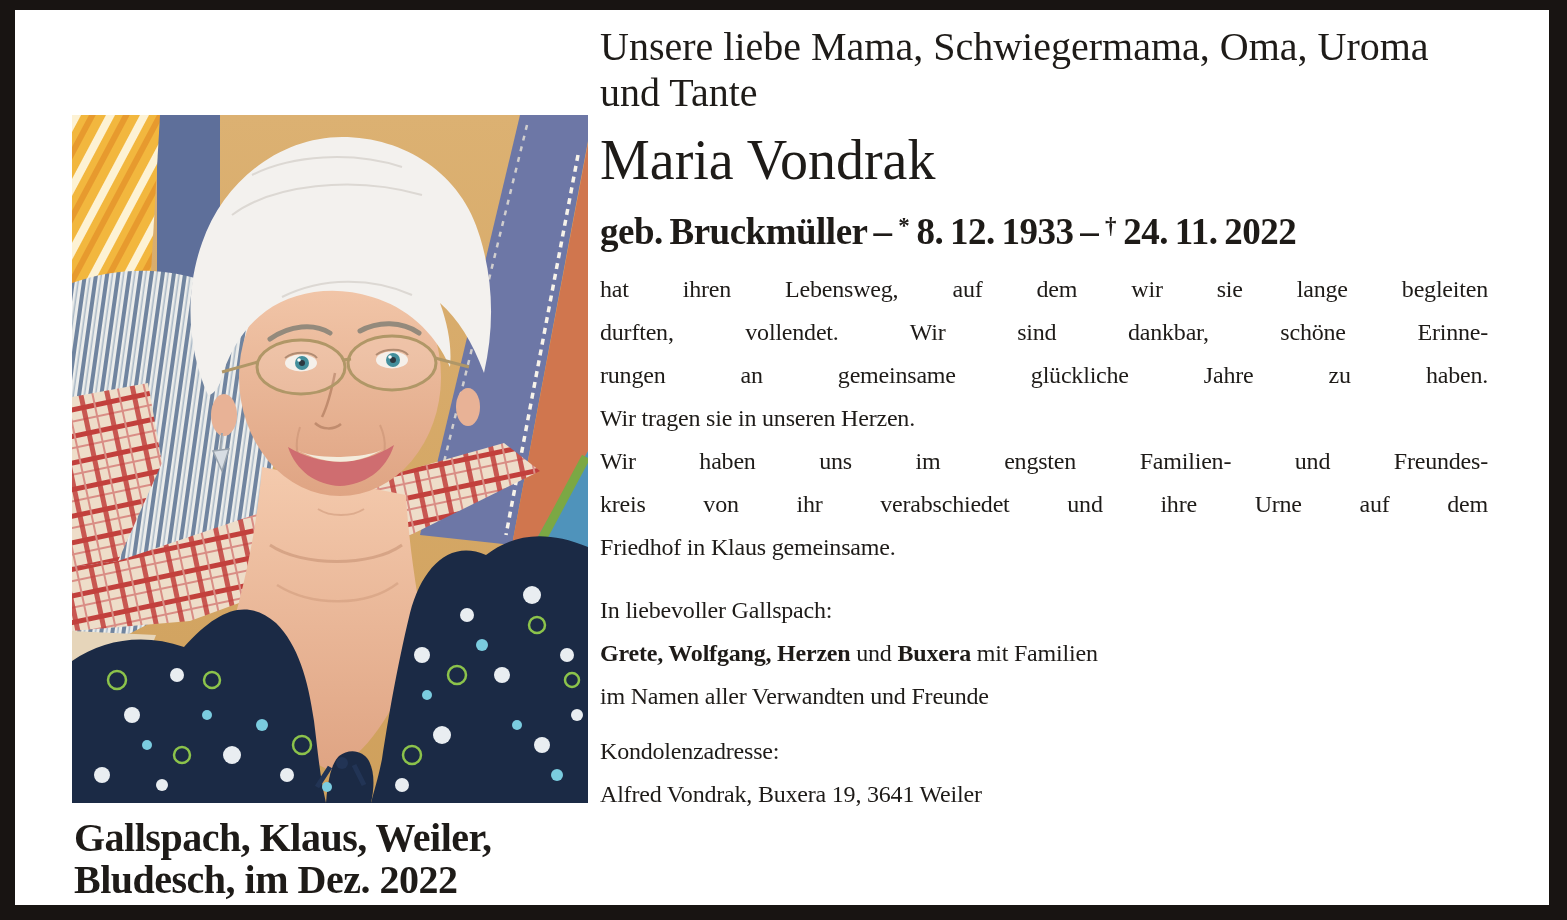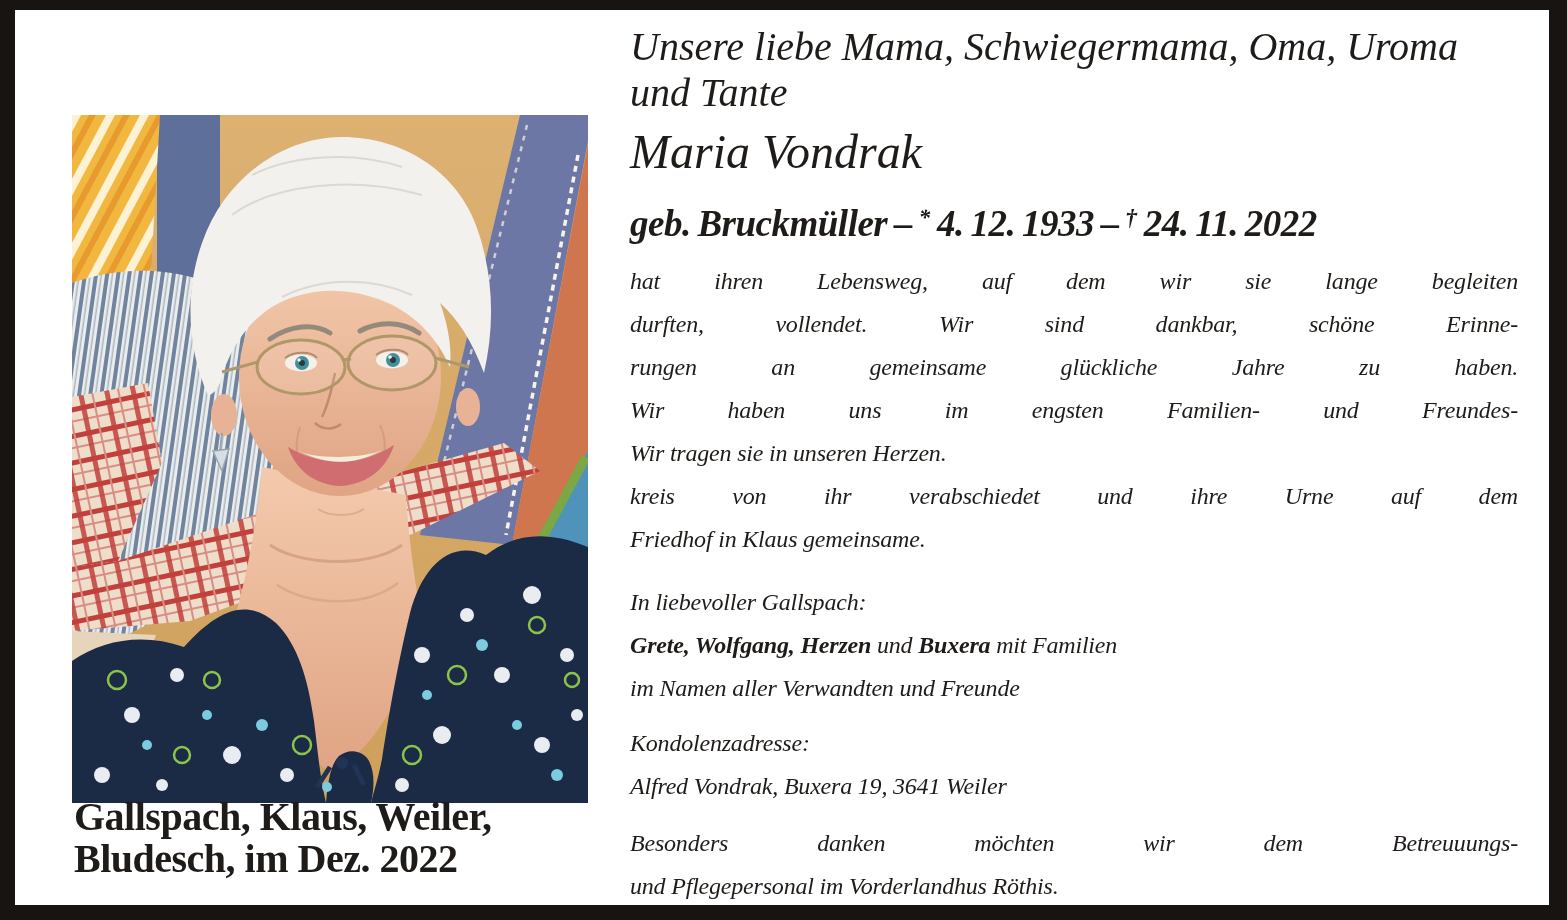--- a/index.html
+++ b/index.html
@@ -14,39 +14,38 @@
     background:var(--paper);
   }
   
   .photo{
     position:absolute;left:72px;top:115px;width:516px;height:688px;
     overflow:hidden;
   }
   .photo svg{display:block;width:516px;height:688px;}
   
   .col{
-    position:absolute;left:630px;top:24px;width:888px;
+    position:absolute;left:600px;top:24px;width:888px;
     color:var(--text);
-    font-style:italic;
   }
   .line{white-space:nowrap;}
   .j{white-space:normal;text-align:justify;text-align-last:justify;}
   .intro{font-size:40px;line-height:46px;}
-  .name{font-size:48px;line-height:72px;margin-top:0;font-weight:normal;white-space:nowrap;}
+  .name{font-size:56px;line-height:72px;margin-top:8px;font-weight:normal;white-space:nowrap;}
   .vitals{font-size:37px;line-height:44px;font-weight:bold;margin-top:8px;
           letter-spacing:-0.5px;word-spacing:-2px;white-space:nowrap;}
   .vital-sym{font-size:0.62em;vertical-align:0.5em;letter-spacing:0;}
   .bodytext{font-size:24px;line-height:43px;margin-top:14px;letter-spacing:-0.2px;}
   .memorial{margin-top:20px;}
   .condolence{margin-top:12px;}
   .thanks{margin-top:14px;}
   .b{font-weight:bold;}
   
   .dateline{
-    position:absolute;left:74px;top:796px;
+    position:absolute;left:74px;top:817px;
     font-size:40px;line-height:42px;font-weight:bold;
     letter-spacing:-0.5px;color:var(--text);white-space:nowrap;
   }
   .dateline .reg{font-weight:bold;}
 </style>
 </head>
 <body>
 
 <div class="paper"></div>
 
@@ -199,45 +198,41 @@
 </div>
 
 <div class="col">
   <div class="intro">
     <div class="line">Unsere liebe Mama, Schwiegermama, Oma, Uroma</div>
     <div class="line">und Tante</div>
   </div>
 
   <div class="name">Maria Vondrak</div>
 
-  <div class="vitals"><span>geb. Bruckmüller – </span><span class="vital-sym">*</span><span> 4. 12. 1933 – </span><span class="vital-sym">†</span><span> 24. 11. 2022</span></div>
+  <div class="vitals"><span>geb. Bruckmüller – </span><span class="vital-sym">*</span><span> 8. 12. 1933 – </span><span class="vital-sym">†</span><span> 24. 11. 2022</span></div>
 
   <div class="bodytext">
     <div class="line j">hat ihren Lebensweg, auf dem wir sie lange begleiten</div>
     <div class="line j">durften, vollendet. Wir sind dankbar, schöne Erinne-</div>
     <div class="line j">rungen an gemeinsame glückliche Jahre zu haben.</div>
+    <div class="line">Wir tragen sie in unseren Herzen.</div>
     <div class="line j">Wir haben uns im engsten Familien- und Freundes-</div>
-    <div class="line">Wir tragen sie in unseren Herzen.</div>
     <div class="line j">kreis von ihr verabschiedet und ihre Urne auf dem</div>
     <div class="line">Friedhof in Klaus gemeinsame.</div>
   </div>
 
   <div class="bodytext memorial">
     <div class="line">In liebevoller Gallspach:</div>
     <div class="line"><span class="b">Grete, Wolfgang, Herzen</span><span> und </span><span class="b">Buxera</span><span> mit Familien</span></div>
     <div class="line">im Namen aller Verwandten und Freunde</div>
   </div>
 
   <div class="bodytext condolence">
     <div class="line">Kondolenzadresse:</div>
     <div class="line">Alfred Vondrak, Buxera 19, 3641 Weiler</div>
   </div>
 
-  <div class="bodytext thanks">
-    <div class="line j">Besonders danken möchten wir dem Betreuuungs-</div>
-    <div class="line">und Pflegepersonal im Vorderlandhus Röthis.</div>
-  </div>
 </div>
 
 <div class="dateline">
   <div class="line">Gallspach, Klaus, Weiler,</div>
   <div class="line"><span>Bludesch, </span><span class="reg">im Dez. 2022</span></div>
 </div>
 
 </body></html>

